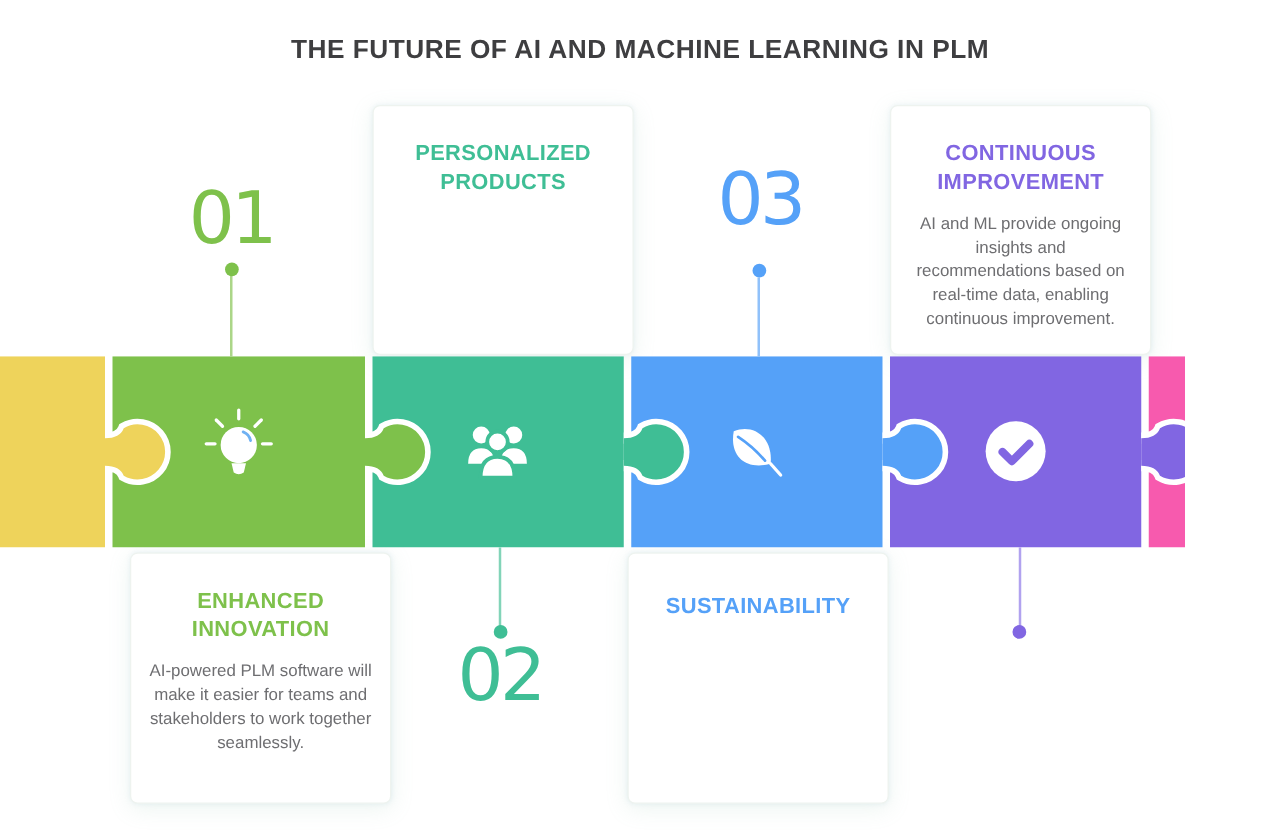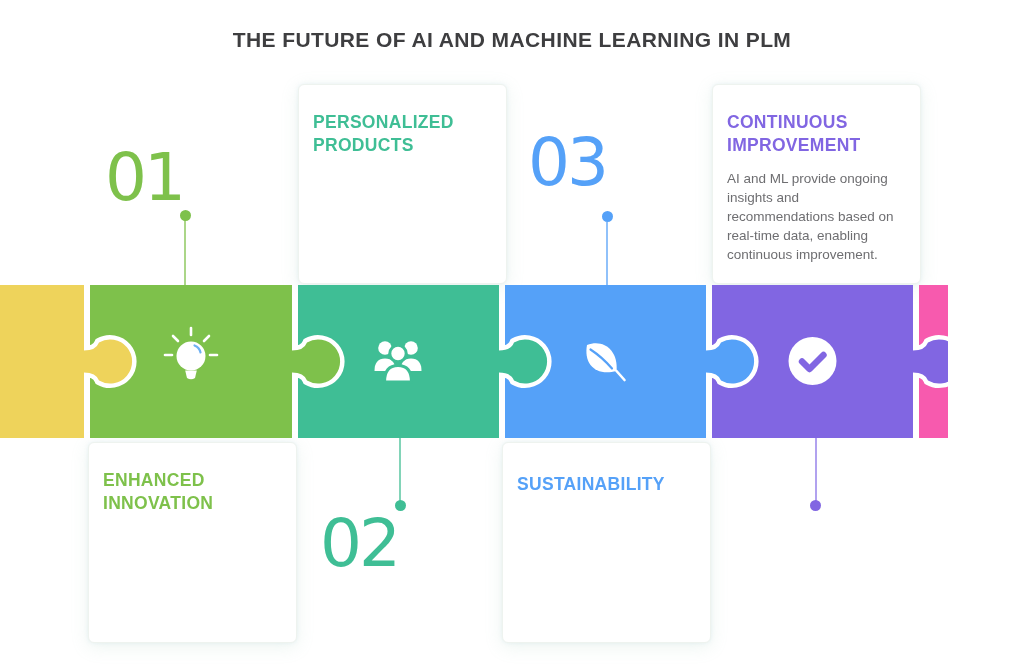--- a/index.html
+++ b/index.html
@@ -9,59 +9,60 @@
   }
   .main-title{
     position:absolute;top:14px;left:0;width:1024px;text-align:center;
     font-size:21px;font-weight:bold;letter-spacing:.4px;color:var(--title-text);
   }
   .band{position:absolute;left:0;top:285px;width:1024px;height:153px;}
   .card{
     position:absolute;width:209px;background:#fff;border-radius:6px;
     border:1px solid var(--card-border);box-sizing:border-box;
     box-shadow:0 4px 18px rgba(140,190,170,.16),0 0 4px rgba(150,190,210,.18);
-    padding:26px 14px 12px 14px;
+    padding:26px 14px 12px 14px;text-align:center;
   }
   .card-top{top:84px;height:200px;}
   .card-bottom{top:442px;height:201px;}
   .card-title{
     margin:0;font-size:17.5px;line-height:1.32;font-weight:bold;letter-spacing:.3px;
   }
   .card-title.pad{margin-top:4px;}
   .green-t{color:var(--green);}
   .teal-t{color:var(--teal);}
   .blue-t{color:var(--blue);}
   .purple-t{color:var(--purple);}
   .card-desc{
     margin:13px 0 0 0;font-size:13.5px;line-height:1.4;color:var(--body-text);
   }
   .step-number{
-    position:absolute;width:160px;line-height:1;
-    font-family:"DejaVu Sans",sans-serif;font-size:66px;letter-spacing:-3px;
+    position:absolute;width:160px;text-align:center;line-height:1;
+    font-family:"DejaVu Sans",sans-serif;font-size:58px;letter-spacing:-3px;
   }
   .conn-line{position:absolute;width:2px;}
   .conn-dot{position:absolute;width:11px;height:11px;border-radius:50%;}
 </style>
 </head>
 <body>
 
 <div class="stage">
 
   <h1 class="main-title">THE FUTURE OF AI AND MACHINE LEARNING IN PLM</h1>
 
   <section class="card card-top" style="left:298px">
     <h2 class="card-title teal-t">PERSONALIZED PRODUCTS</h2>
   </section>
   <section class="card card-top" style="left:712px">
     <h2 class="card-title purple-t">CONTINUOUS IMPROVEMENT</h2>
     <p class="card-desc">AI and ML provide ongoing insights and recommendations based on real-time data, enabling continuous improvement.</p>
   </section>
 
-  <section class="card card-bottom" style="left:88px">
+  <section class="card card-bottom" style="left:104px">
     <h2 class="card-title green-t">ENHANCED INNOVATION</h2>
+    <p class="card-desc">AI-powered PLM software will make it easier for teams and stakeholders to work together seamlessly.</p>
   </section>
   <section class="card card-bottom" style="left:502px">
     <h2 class="card-title blue-t pad">SUSTAINABILITY</h2>
   </section>
 
   <div class="step-number green-t" style="left:105px;top:145px">01</div>
   <div class="step-number teal-t" style="left:320px;top:511px">02</div>
   <div class="step-number blue-t" style="left:528px;top:130px">03</div>
 
   <div class="conn-line" style="left:184px;top:220px;height:65px;background:var(--green-line)"></div>

